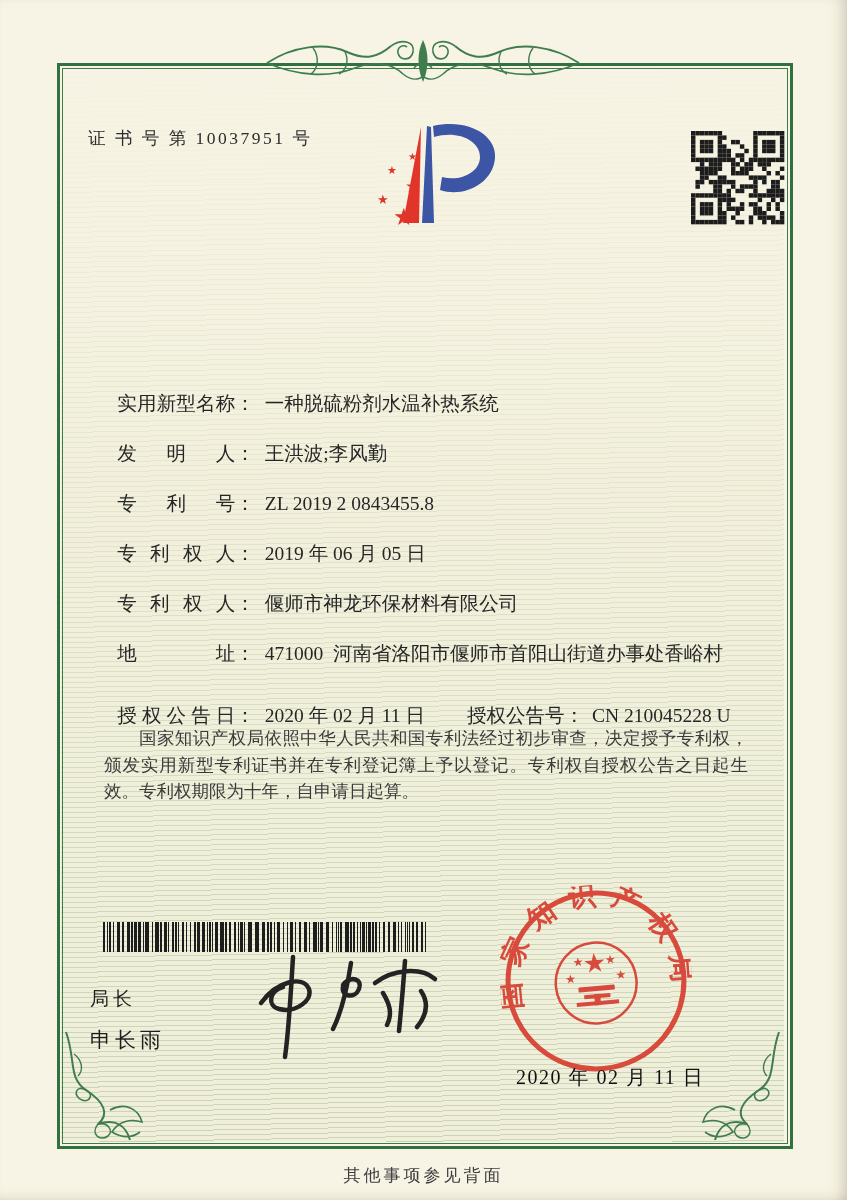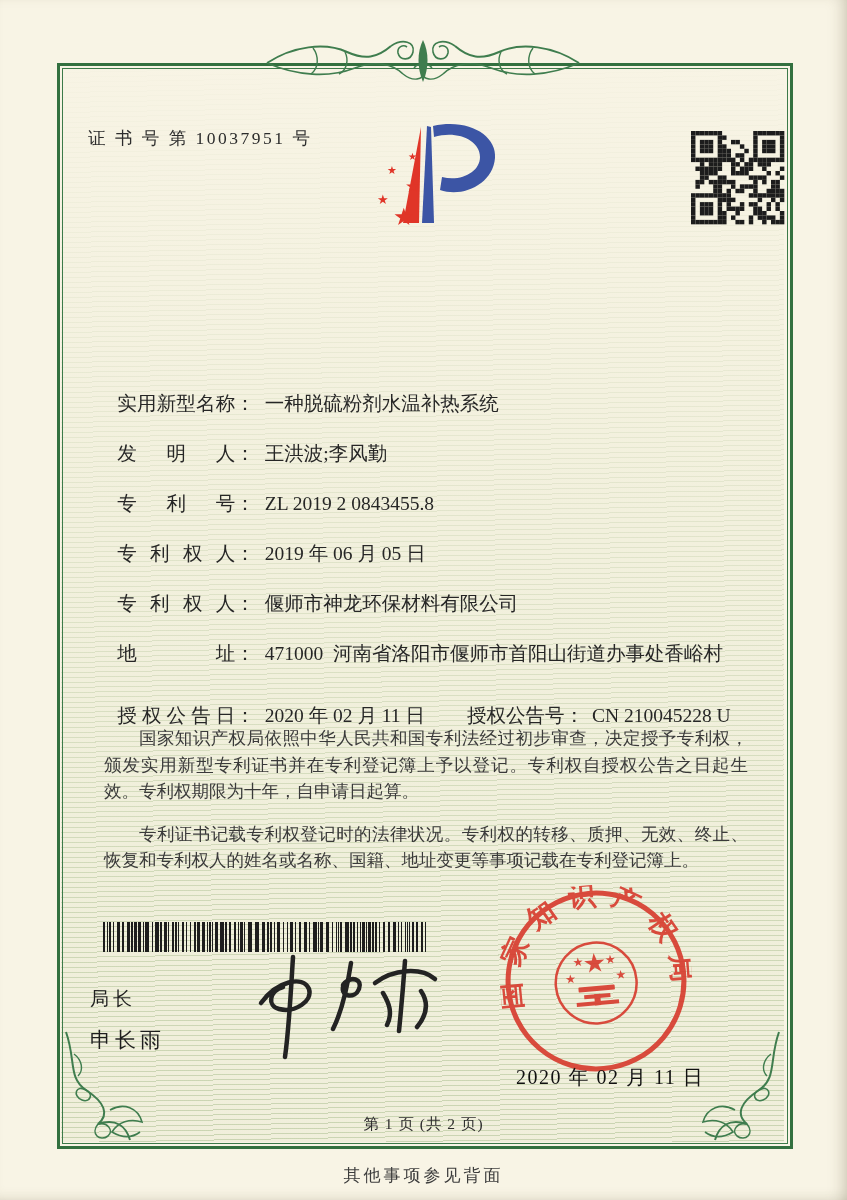--- a/index.html
+++ b/index.html
@@ -365,21 +365,20 @@
     <div class="field-row" style="top:328px">
       <span class="flabel">授权公告日</span><span>：</span><span class="fvalue">2020 年 02 月 11 日</span>
       <span class="grant-second">
         <span>授权公告号</span><span>：</span><span class="fvalue">CN 210045228 U</span>
       </span>
     </div>
   </div>
 
   <div class="abs paras">
     <p>国家知识产权局依照中华人民共和国专利法经过初步审查，决定授予专利权，颁发实用新型专利证书并在专利登记簿上予以登记。专利权自授权公告之日起生效。专利权期限为十年，自申请日起算。</p>
-    <p>专利证书记载专利权登记时的法律状况。专利权的转移、质押、无效、终止、恢复和专利权人的姓名或名称、国籍、地址变更等事项记载在专利登记簿上。</p>
   </div>
 
   <div class="abs barcode">
       <div style="position: absolute; left: 0px; top: 0px; width: 2px; height: 100%; background: rgb(29, 29, 29);"></div>
       <div style="position: absolute; left: 4px; top: 0px; width: 1px; height: 100%; background: rgb(29, 29, 29);"></div>
       <div style="position: absolute; left: 6px; top: 0px; width: 2px; height: 100%; background: rgb(29, 29, 29);"></div>
       <div style="position: absolute; left: 10px; top: 0px; width: 1px; height: 100%; background: rgb(29, 29, 29);"></div>
       <div style="position: absolute; left: 14px; top: 0px; width: 3px; height: 100%; background: rgb(29, 29, 29);"></div>
       <div style="position: absolute; left: 19px; top: 0px; width: 2px; height: 100%; background: rgb(29, 29, 29);"></div>
       <div style="position: absolute; left: 24px; top: 0px; width: 3px; height: 100%; background: rgb(29, 29, 29);"></div>
@@ -495,17 +494,16 @@
         <rect x="77" y="100" width="36" height="5" rx="1"></rect>
         <rect x="82" y="108" width="26" height="4"></rect>
         <rect x="92" y="108" width="6" height="11"></rect>
         <rect x="74" y="115" width="42" height="4"></rect>
       </g>
     </g>
   </svg>
 
   <div class="abs seal-date">2020 年 02 月 11 日</div>
 
-  <div class="abs page-note">第 1 页 (共 2 页)</div>
 
   <div class="abs back-note">其他事项参见背面</div>
 
 </div>
 
 </body></html>

